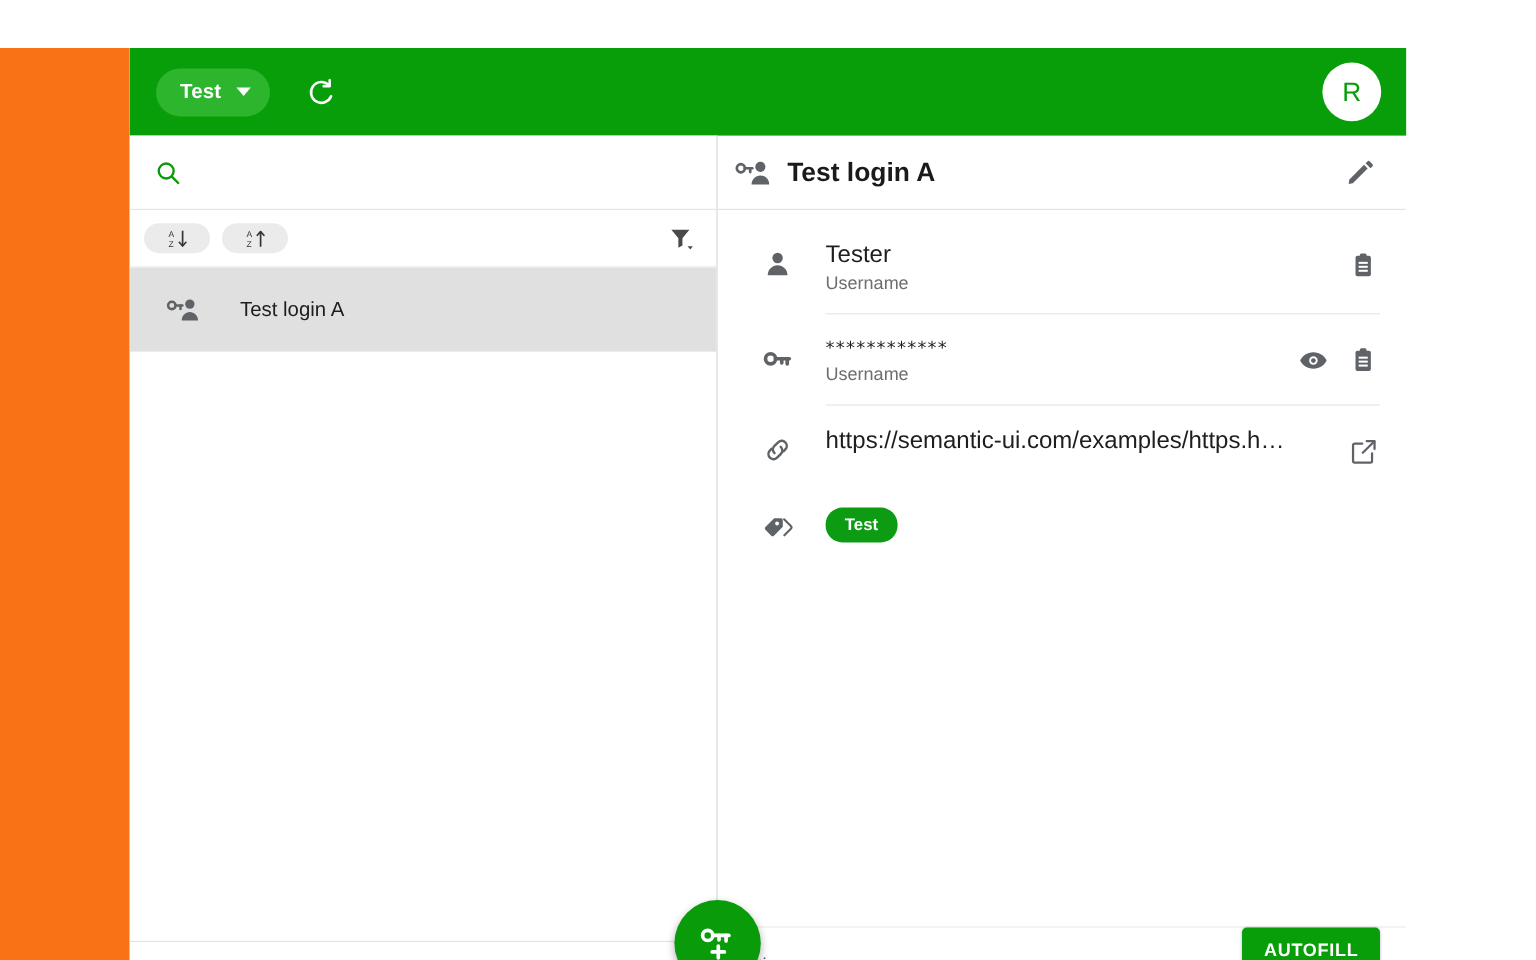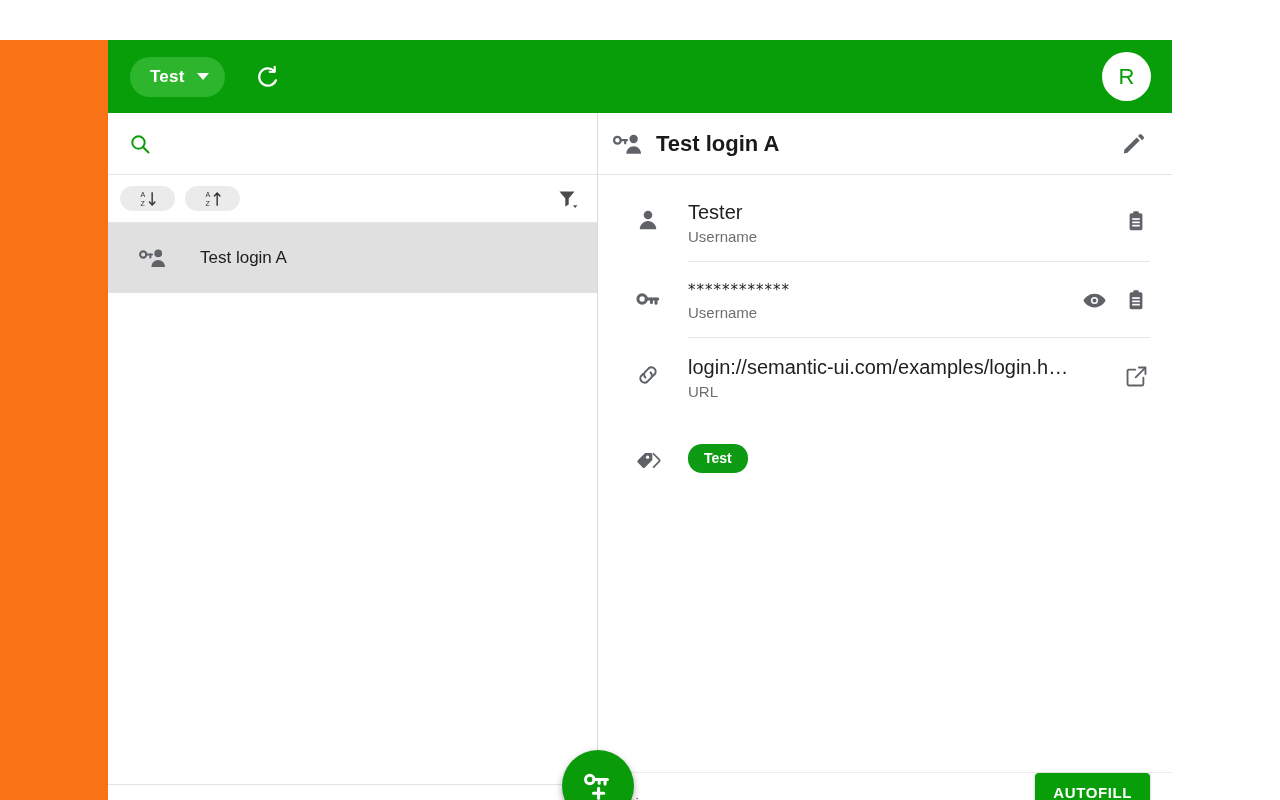--- a/index.html
+++ b/index.html
@@ -399,22 +399,21 @@
           <div class="field-sep"></div>
 
           <div class="field-row">
             <span class="field-icon">
               <svg width="26" height="26" viewBox="0 0 24 24">
                 <path d="M9.6 14.4a3.9 3.9 0 0 1 0-5.5l3-3a3.9 3.9 0 0 1 5.5 5.5l-1.6 1.6" fill="none" stroke="#5f6368" stroke-width="1.9" stroke-linecap="round"></path>
                 <path d="M14.4 9.6a3.9 3.9 0 0 1 0 5.5l-3 3a3.9 3.9 0 0 1-5.5-5.5l1.6-1.6" fill="none" stroke="#5f6368" stroke-width="1.9" stroke-linecap="round"></path>
               </svg>
             </span>
             <span class="field-main">
-              <span class="field-value" style="display:block">login://semantic-ui.com/examples/login.h…</span>
-              <span class="field-label" style="display:block">URL</span>
+              <span class="field-value" style="display:block">https://semantic-ui.com/examples/https.h…</span>
             </span>
             <span class="field-actions">
               <span class="act-btn">
                 <svg width="25" height="25" viewBox="0 0 24 24">
                   <path d="M18.6 13.2v6.1a1.3 1.3 0 0 1-1.3 1.3H4.7a1.3 1.3 0 0 1-1.3-1.3V6.7a1.3 1.3 0 0 1 1.3-1.3h6.1" fill="none" stroke="#5f6368" stroke-width="1.8" stroke-linecap="round"></path>
                   <path d="M14.3 3.4h6.3v6.3" fill="none" stroke="#5f6368" stroke-width="1.8" stroke-linecap="round" stroke-linejoin="round"></path>
                   <line x1="20.3" y1="3.7" x2="11.2" y2="12.8" stroke="#5f6368" stroke-width="1.8" stroke-linecap="round"></line>
                 </svg>
               </span>
             </span>

